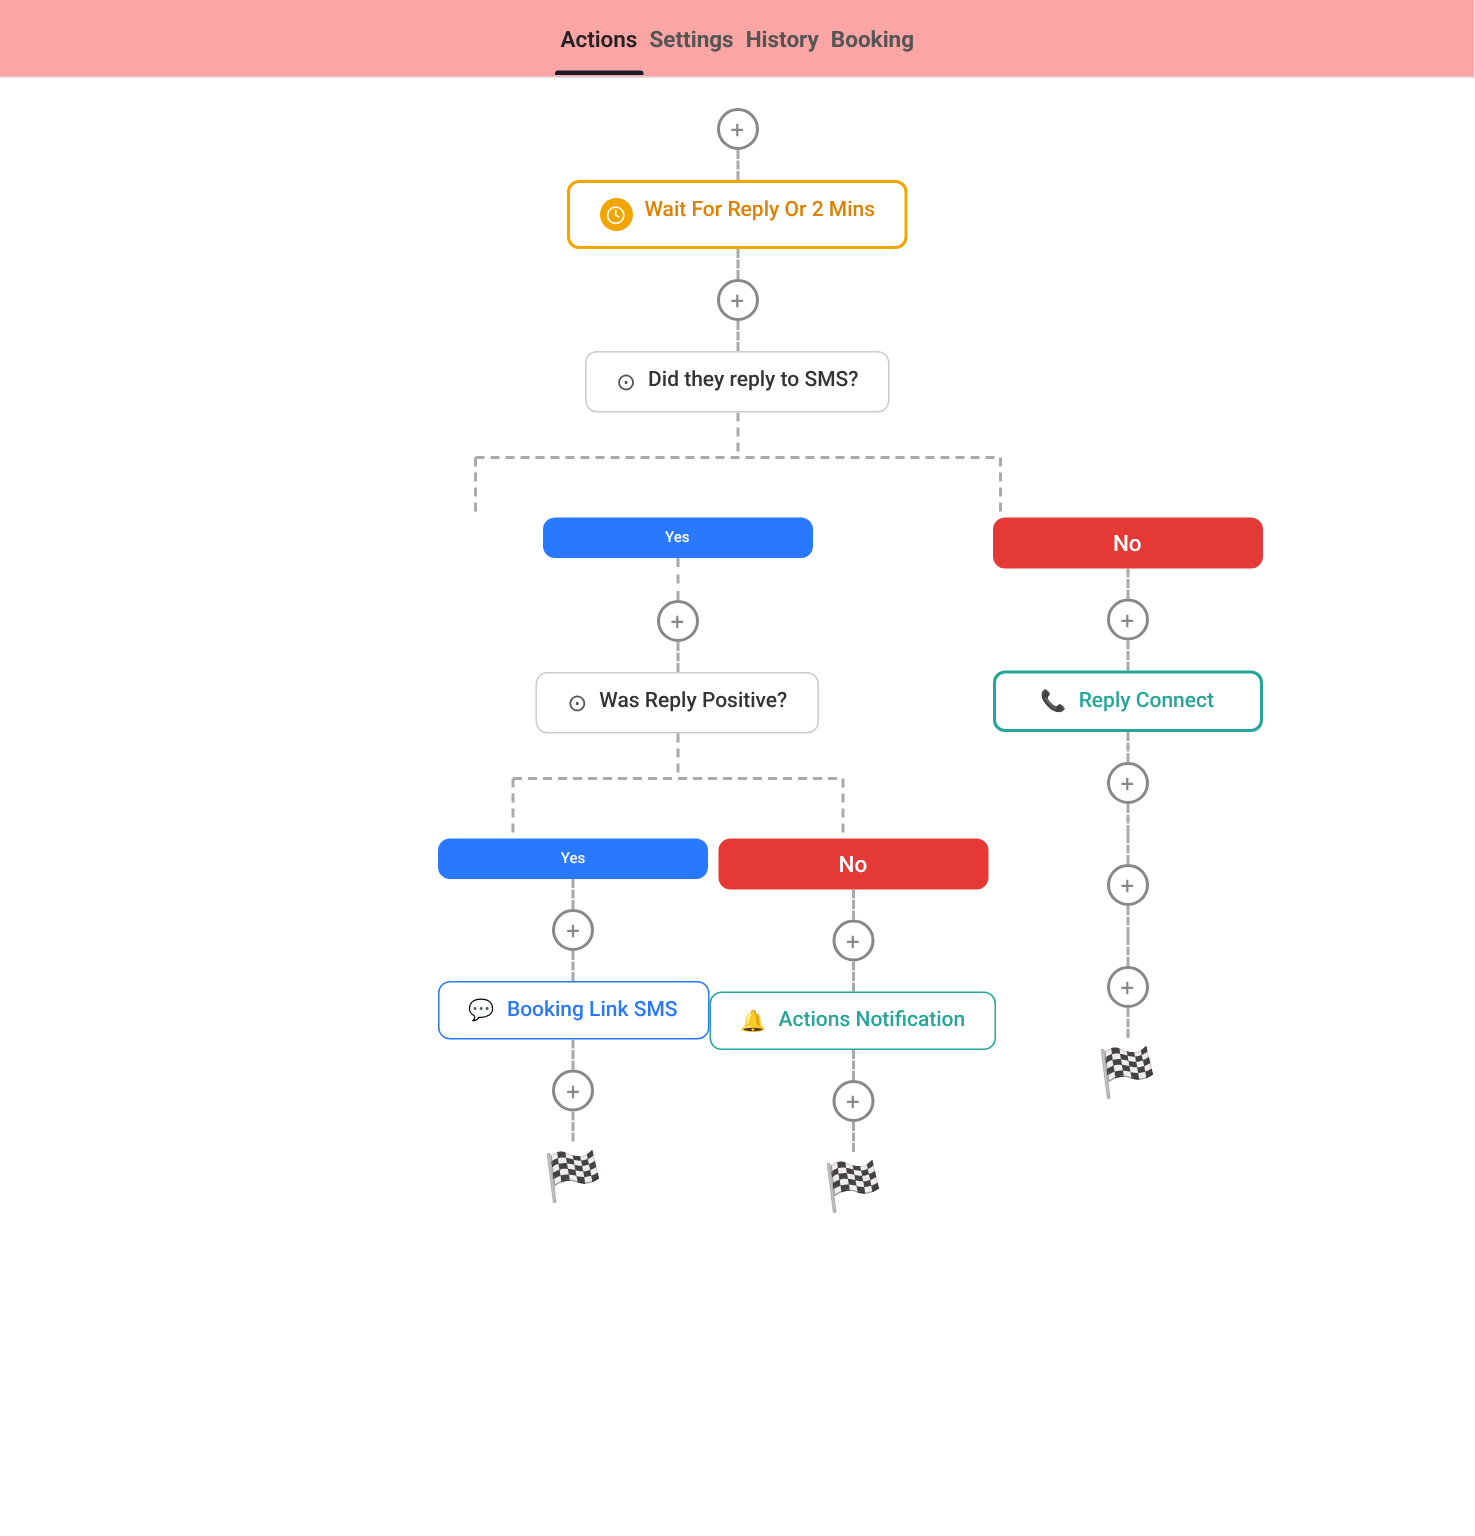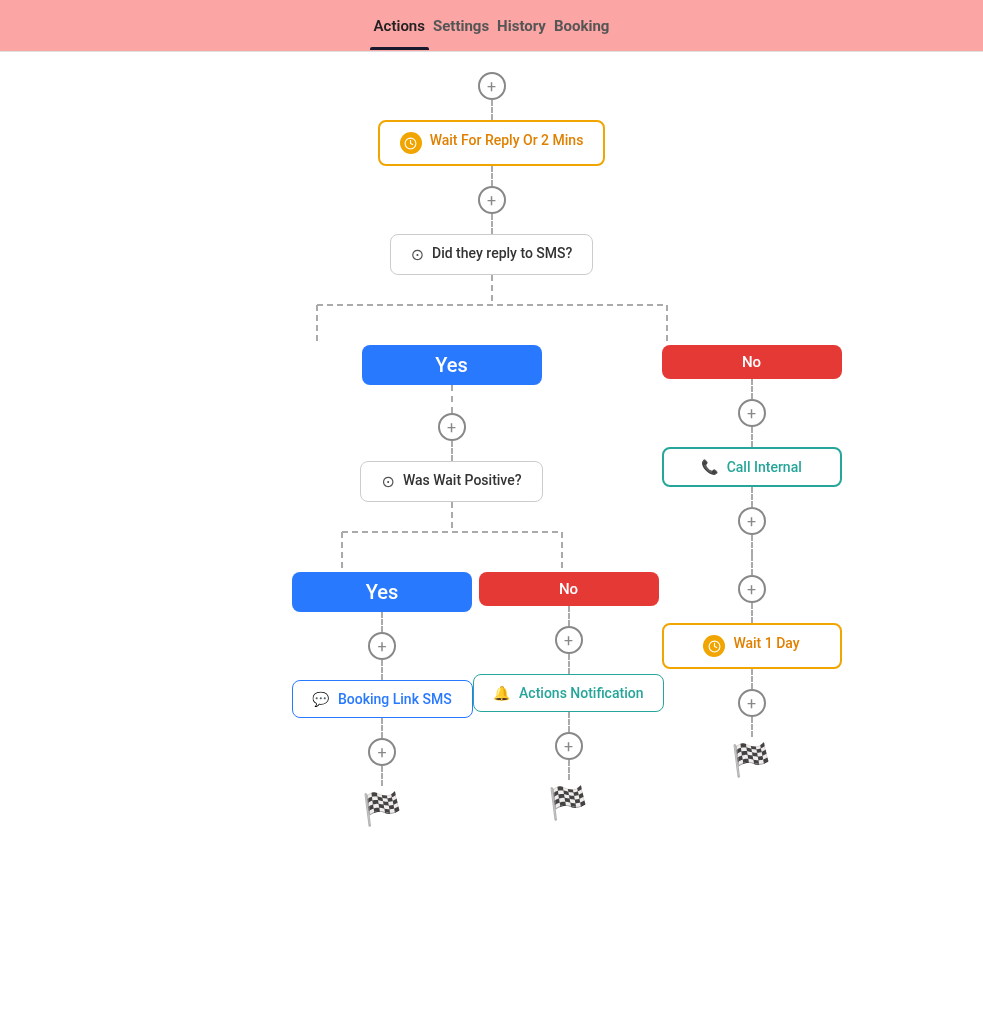--- a/index.html
+++ b/index.html
@@ -99,21 +99,21 @@
     .node-question {
       border: 1.5px solid #ccc;
       color: #333;
       background: #fff;
     }
     .node-yes {
       background: #2979ff;
       color: #fff;
       border: none;
       padding: 8px 30px;
-      font-size: 20px;
+      font-size: 10px;
     }
     .node-no {
       background: #e53935;
       color: #fff;
       border: none;
       padding: 8px 30px;
       font-size: 15px;
     }
     .node-call {
       border: 2px solid #26a69a;
@@ -220,21 +220,21 @@
         </div>
 
         <div style="position:relative; height:28px; display:flex; align-items:center; justify-content:center; width:2px; border-left: 2px dashed #aaa; margin: 0 auto;"></div>
 
         <div class="add-btn">+</div>
 
         <div style="height:20px; border-left: 2px dashed #aaa;"></div>
 
         <div class="node-box node-question">
           <span style="font-size:16px; color:#555;">⊙</span>
-          <span>Was Wait Positive?</span>
+          <span>Was Reply Positive?</span>
         </div>
 
         <div style="position:relative; width:420px;">
           <svg width="420" height="70" style="display:block; overflow:visible;">
             <line x1="210" y1="0" x2="210" y2="30" stroke="#aaa" stroke-width="2" stroke-dasharray="6,4"></line>
             <line x1="100" y1="30" x2="320" y2="30" stroke="#aaa" stroke-width="2" stroke-dasharray="6,4"></line>
             <line x1="100" y1="30" x2="100" y2="70" stroke="#aaa" stroke-width="2" stroke-dasharray="6,4"></line>
             <line x1="320" y1="30" x2="320" y2="70" stroke="#aaa" stroke-width="2" stroke-dasharray="6,4"></line>
           </svg>
 
@@ -280,39 +280,30 @@
       <div class="branch-col">
         <div class="node-box node-no">
           <span>No</span>
         </div>
         <div style="height:20px; border-left: 2px dashed #aaa;"></div>
         <div class="add-btn">+</div>
         <div style="height:20px; border-left: 2px dashed #aaa;"></div>
 
         <div class="node-box node-call">
           <span style="font-size:14px;">📞</span>
-          <span>Call Internal</span>
-        </div>
-        <div style="height:20px; border-left: 2px dashed #aaa;"></div>
-        <div class="add-btn">+</div>
-        <div style="height:20px; border-left: 2px dashed #aaa;"></div>
-
-        <div style="height:20px; border-left: 2px dashed #aaa;"></div>
-        <div class="add-btn">+</div>
-        <div style="height:20px; border-left: 2px dashed #aaa;"></div>
-
-        <div class="node-box node-wait">
-          <div class="icon-circle" style="background:#f0a500;">
-            <svg width="13" height="13" viewBox="0 0 24 24" fill="white">
-                <circle cx="12" cy="12" r="10" stroke="white" stroke-width="2" fill="none"></circle>
-                <polyline points="12,6 12,12 16,14" stroke="white" stroke-width="2" fill="none" stroke-linecap="round"></polyline>
-              </svg>
-          </div>
-          <span>Wait 1 Day</span>
-        </div>
+          <span>Reply Connect</span>
+        </div>
+        <div style="height:20px; border-left: 2px dashed #aaa;"></div>
+        <div class="add-btn">+</div>
+        <div style="height:20px; border-left: 2px dashed #aaa;"></div>
+
+        <div style="height:20px; border-left: 2px dashed #aaa;"></div>
+        <div class="add-btn">+</div>
+        <div style="height:20px; border-left: 2px dashed #aaa;"></div>
+
         <div style="height:20px; border-left: 2px dashed #aaa;"></div>
         <div class="add-btn">+</div>
         <div style="height:20px; border-left: 2px dashed #aaa;"></div>
         <div class="finish-flag">🏁</div>
       </div>
     </div>
   </div>
 
 </div>
 

